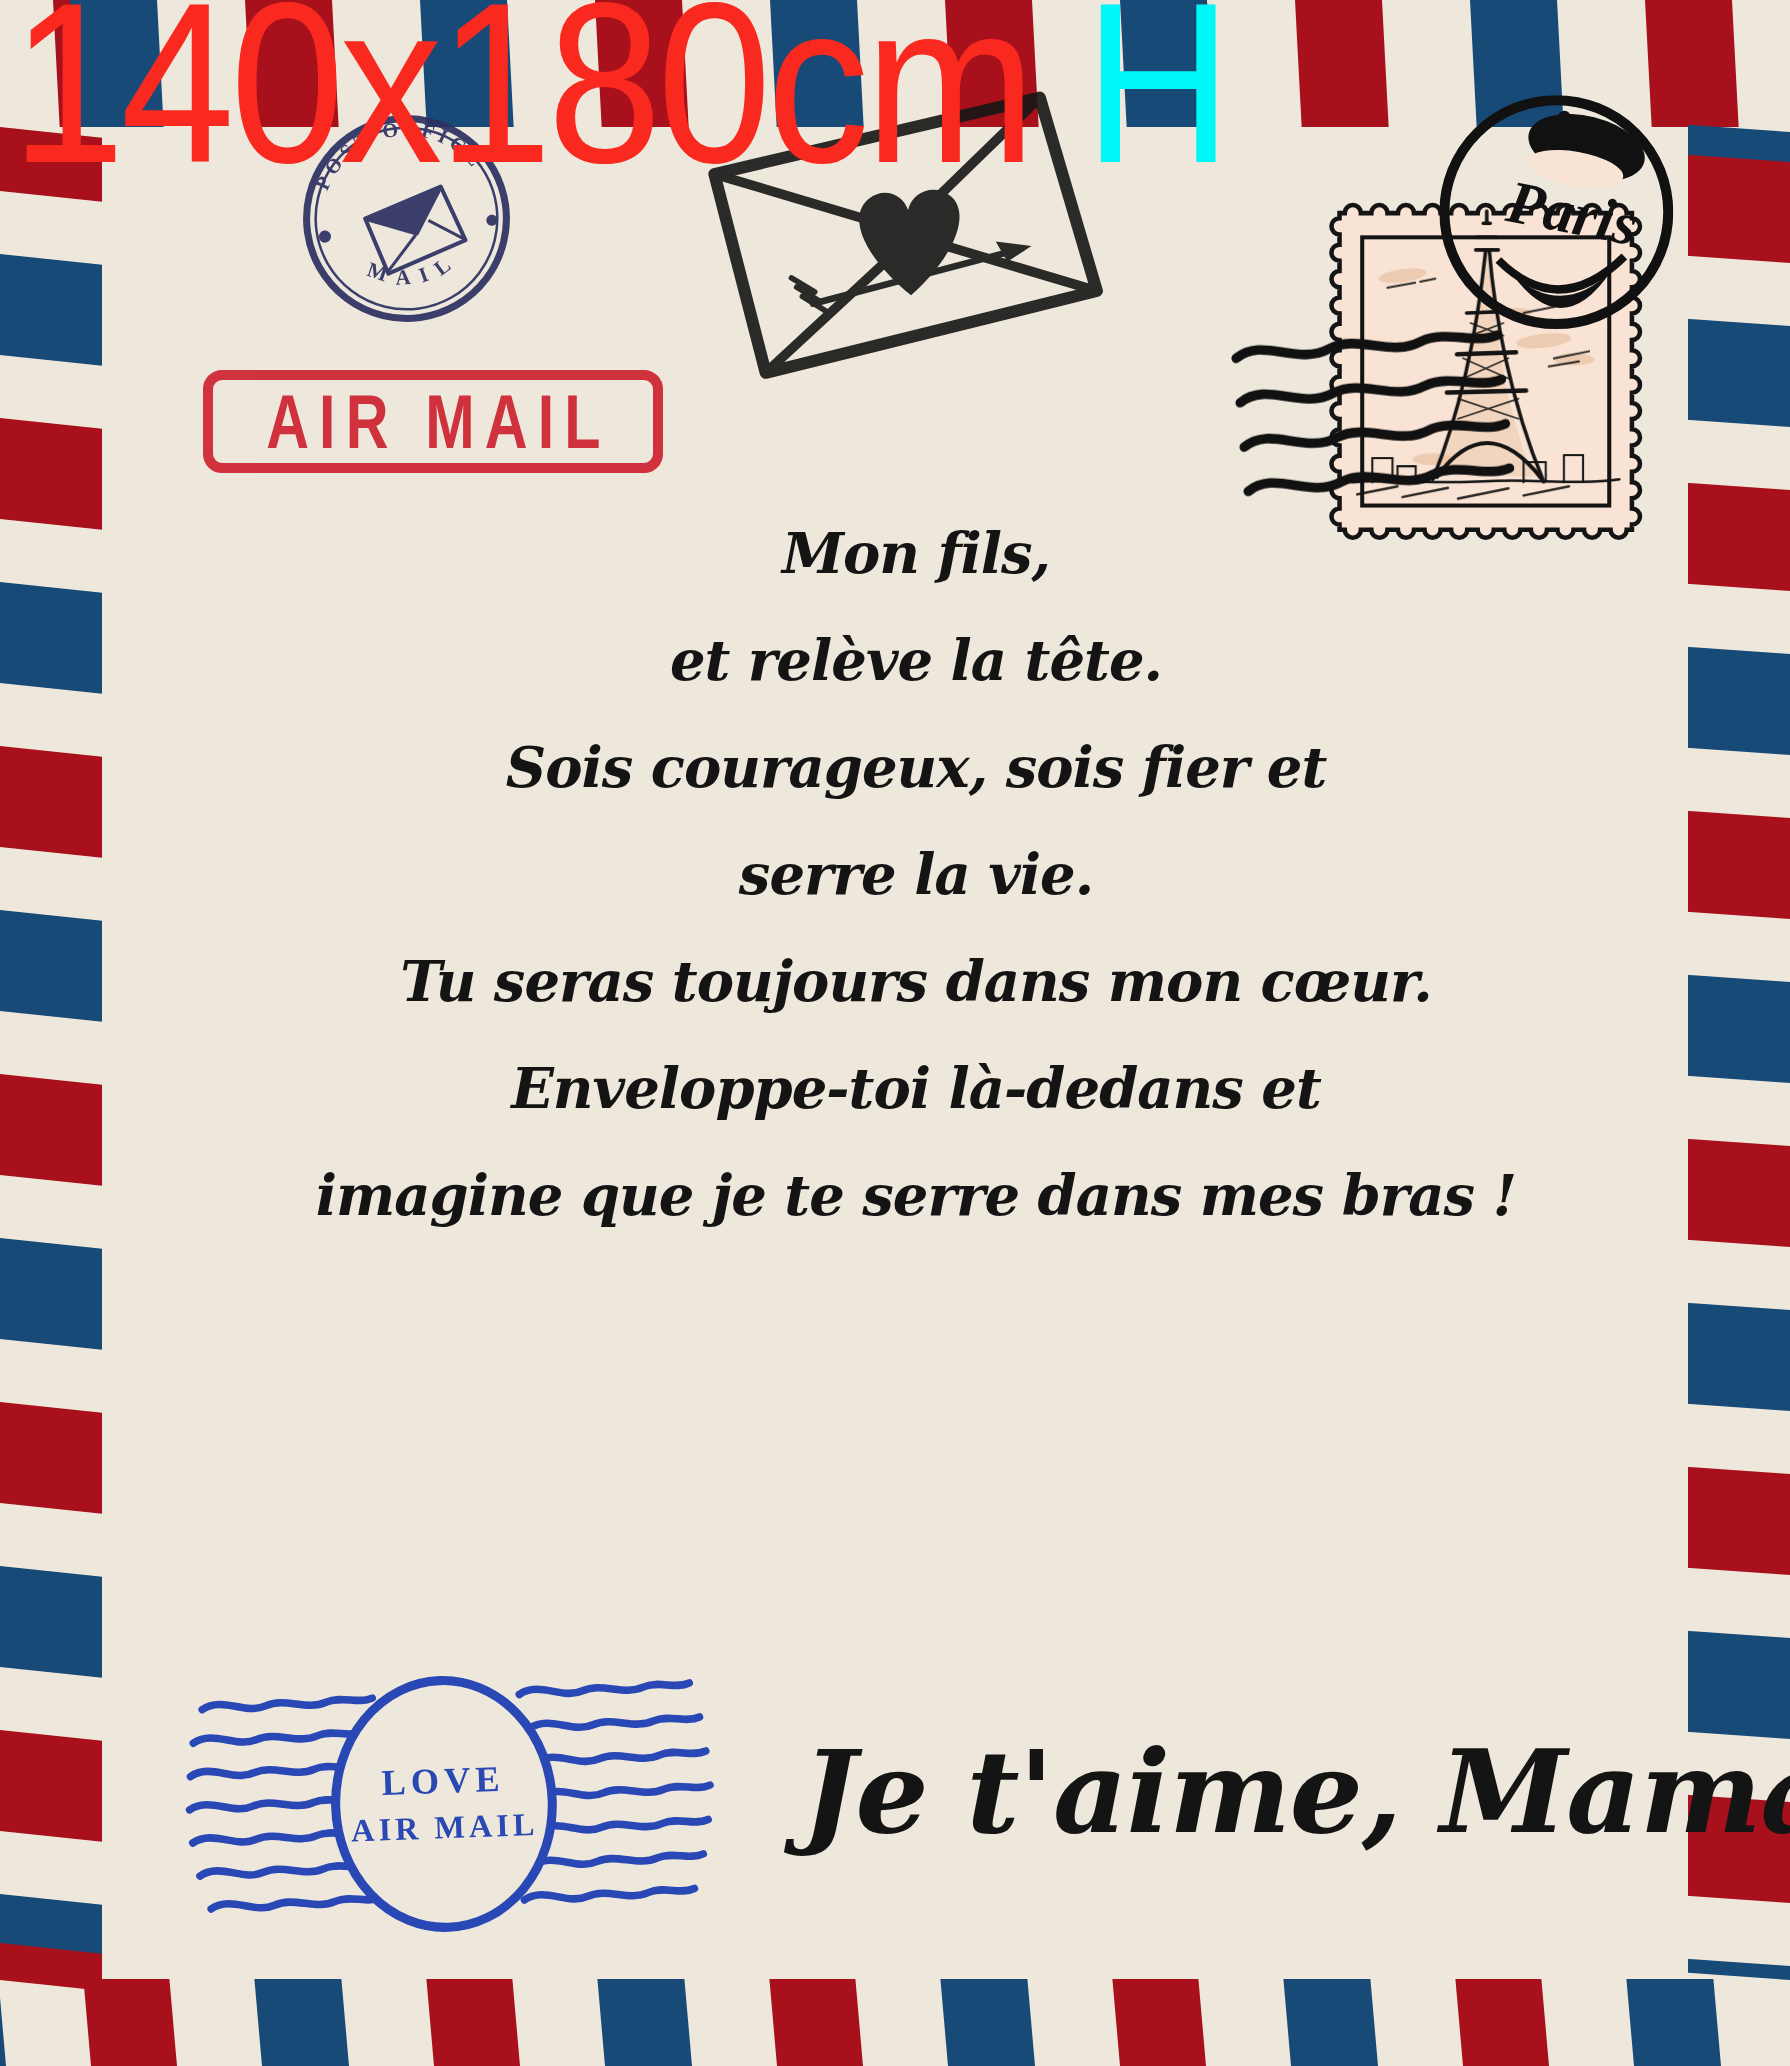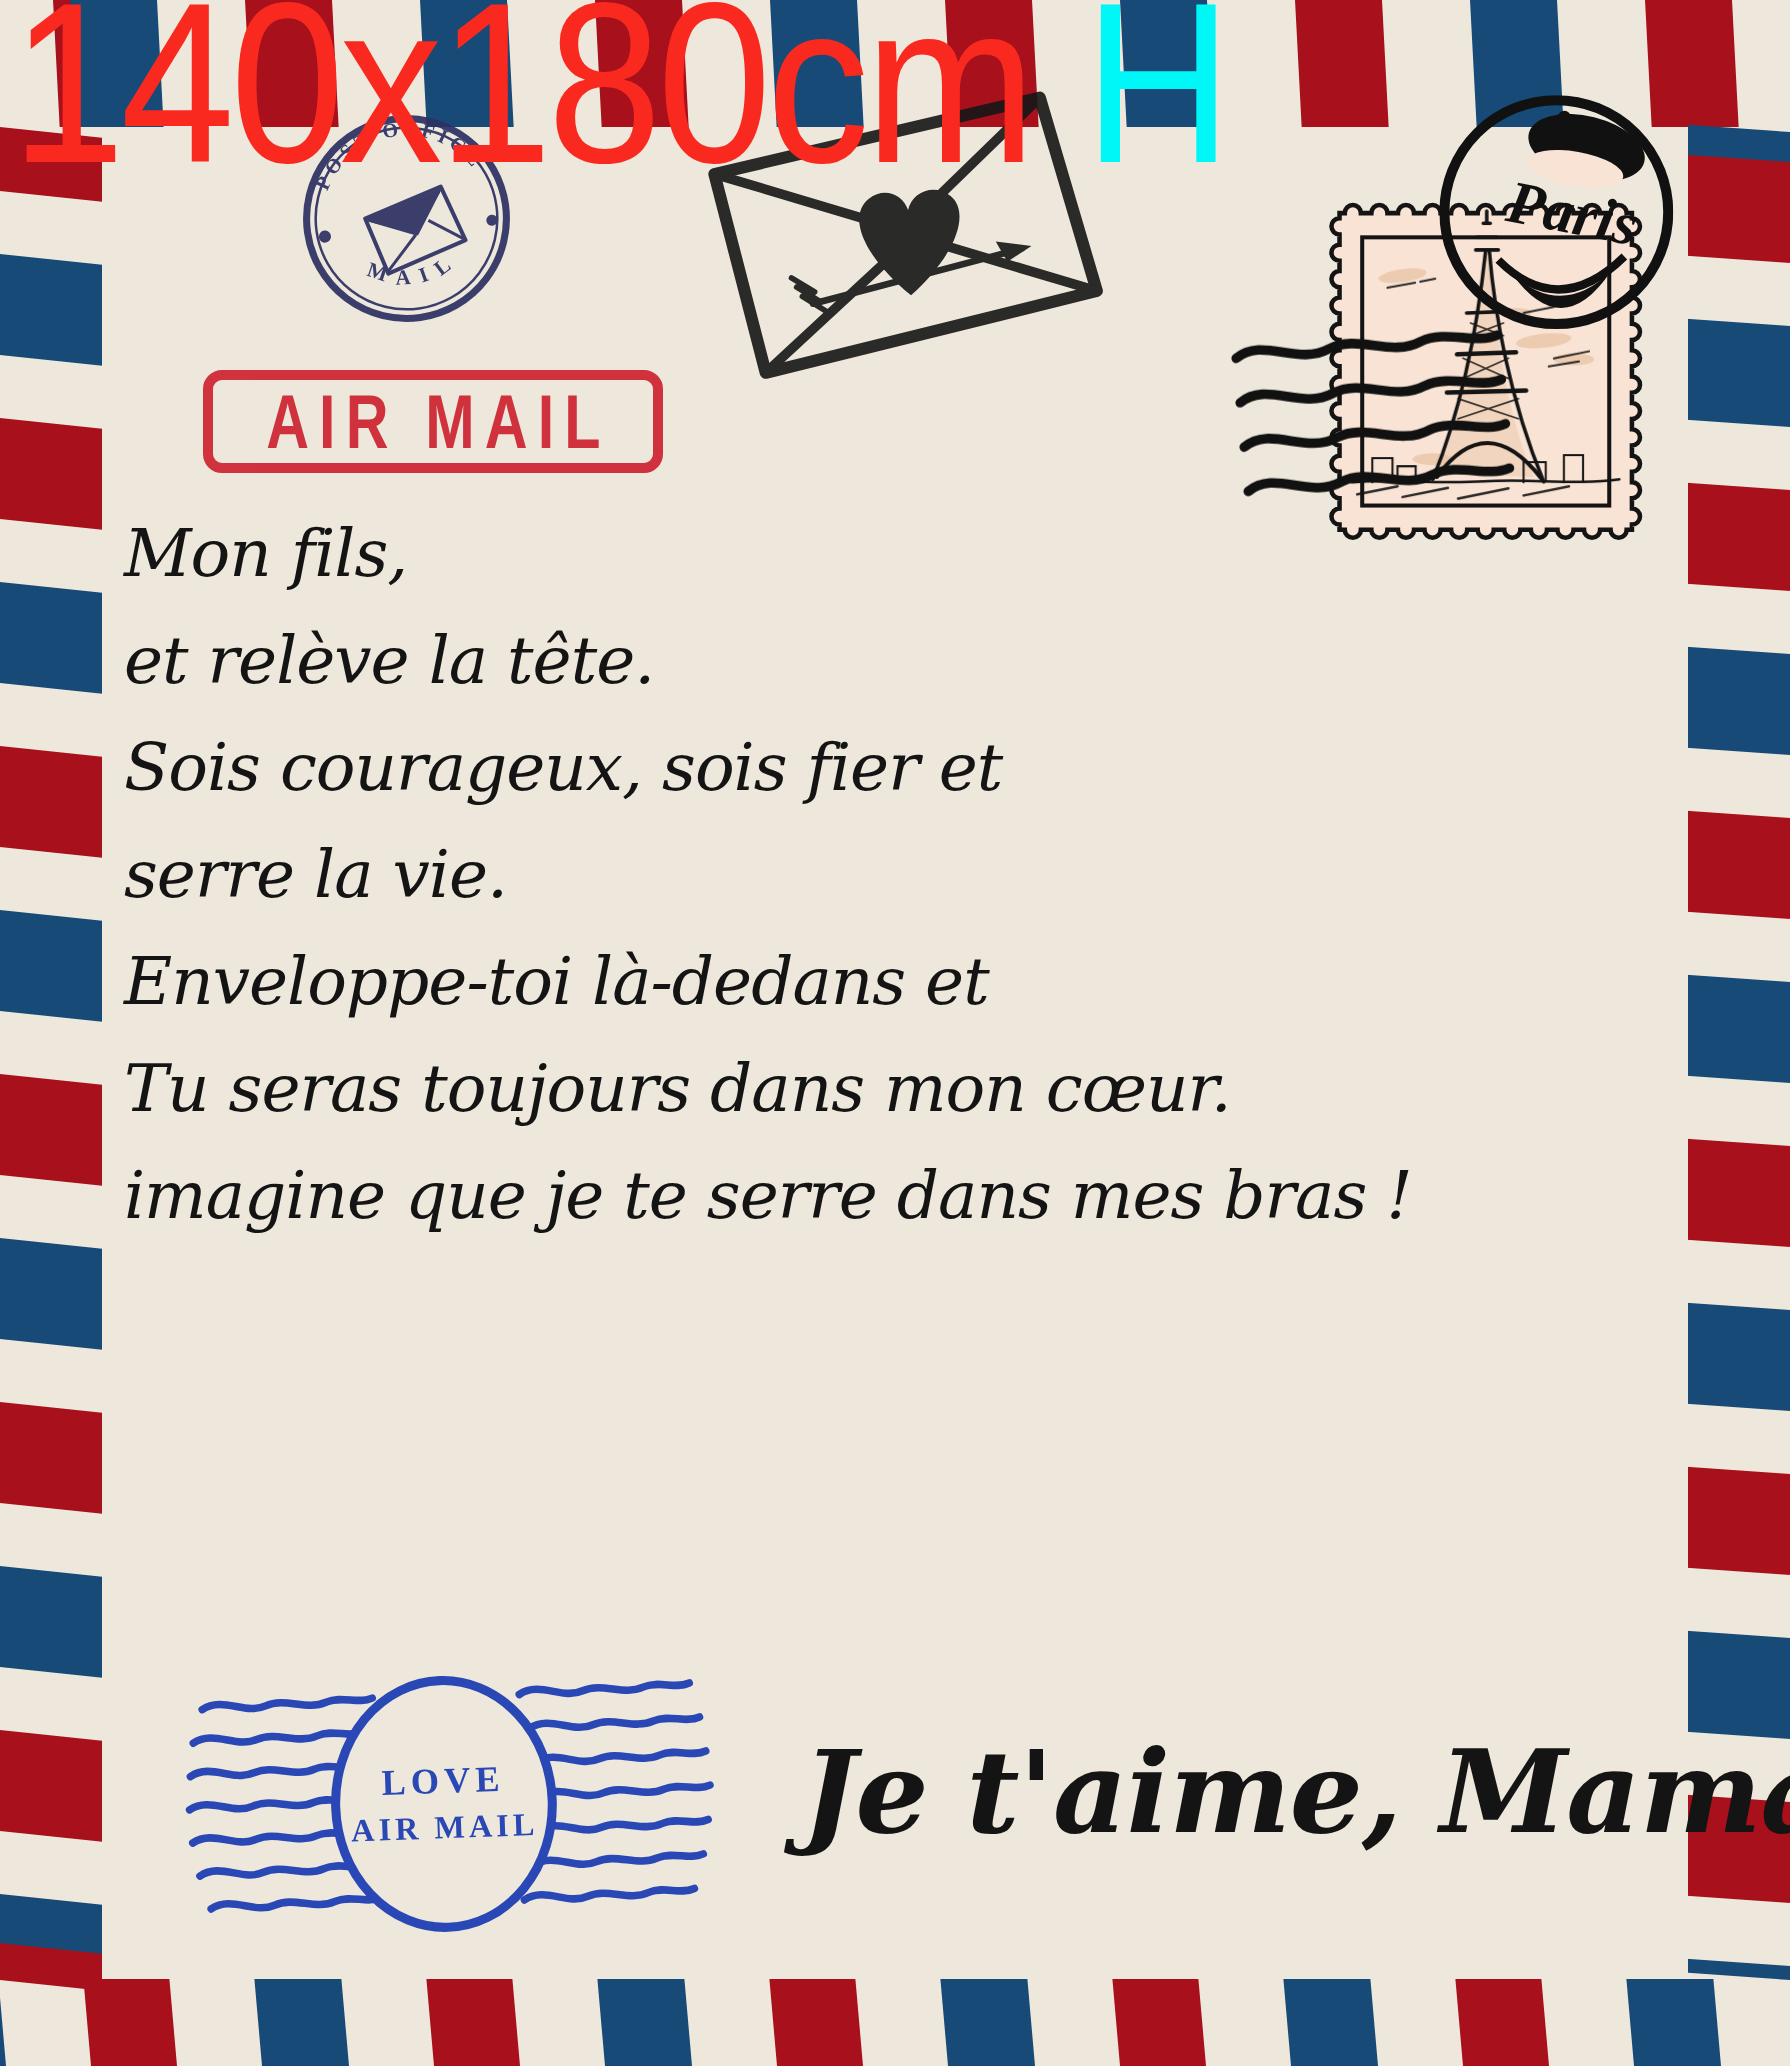--- a/index.html
+++ b/index.html
@@ -55,23 +55,23 @@
   }
   .airmail-box span{
     font-weight:bold; font-size:76px; letter-spacing:13px; line-height:1;
     color:var(--airmail_red); transform:scaleX(.78); white-space:nowrap;
     padding-left:13px;
   }
   
   .letter{
     position:absolute; z-index:3; left:124px; top:500px; width:1584px;
     font-family:"DejaVu Serif","Liberation Serif",serif;
-    font-style:italic; font-weight:normal;
-    font-size:66px; line-height:107px; letter-spacing:-1px;
-    color:var(--ink); white-space:nowrap;
+    font-style:italic; font-weight:bold;
+    font-size:56px; line-height:107px; letter-spacing:-1px;
+    color:var(--ink); white-space:nowrap;text-align:center;
   }
   .signature{
     position:absolute; z-index:3; left:802px; top:1729px;
     font-family:"DejaVu Serif","Liberation Serif",serif;
     font-style:italic; font-weight:bold;
     font-size:115px; line-height:1.1; letter-spacing:-1px;
     color:var(--ink); white-space:nowrap;
   }
   text{font-family:"Liberation Serif",serif;}
 </style>
@@ -177,22 +177,22 @@
 
   <div class="airmail-box">
     <span>AIR MAIL</span>
   </div>
 
   <div class="letter">
     <div>Mon fils,</div>
     <div>et relève la tête.</div>
     <div>Sois courageux, sois fier et</div>
     <div>serre la vie.</div>
+    <div>Tu seras toujours dans mon cœur.</div>
     <div>Enveloppe-toi là-dedans et</div>
-    <div>Tu seras toujours dans mon cœur.</div>
     <div>imagine que je te serre dans mes bras !</div>
   </div>
 
   <div class="signature">Je t'aime, Maman</div>
 
   <svg class="svgabs" style="left:184px; top:1672px; width:520px; height:267px;" viewBox="0 0 1030 530">
     <defs>
       <path id="lwave" d="M0,0 c 42,-26 84,14 126,-3 c 40,-16 80,13 120,-3 c 34,-13 62,7 92,-5"></path>
     </defs>
     <g transform="rotate(-2 515 265)">

